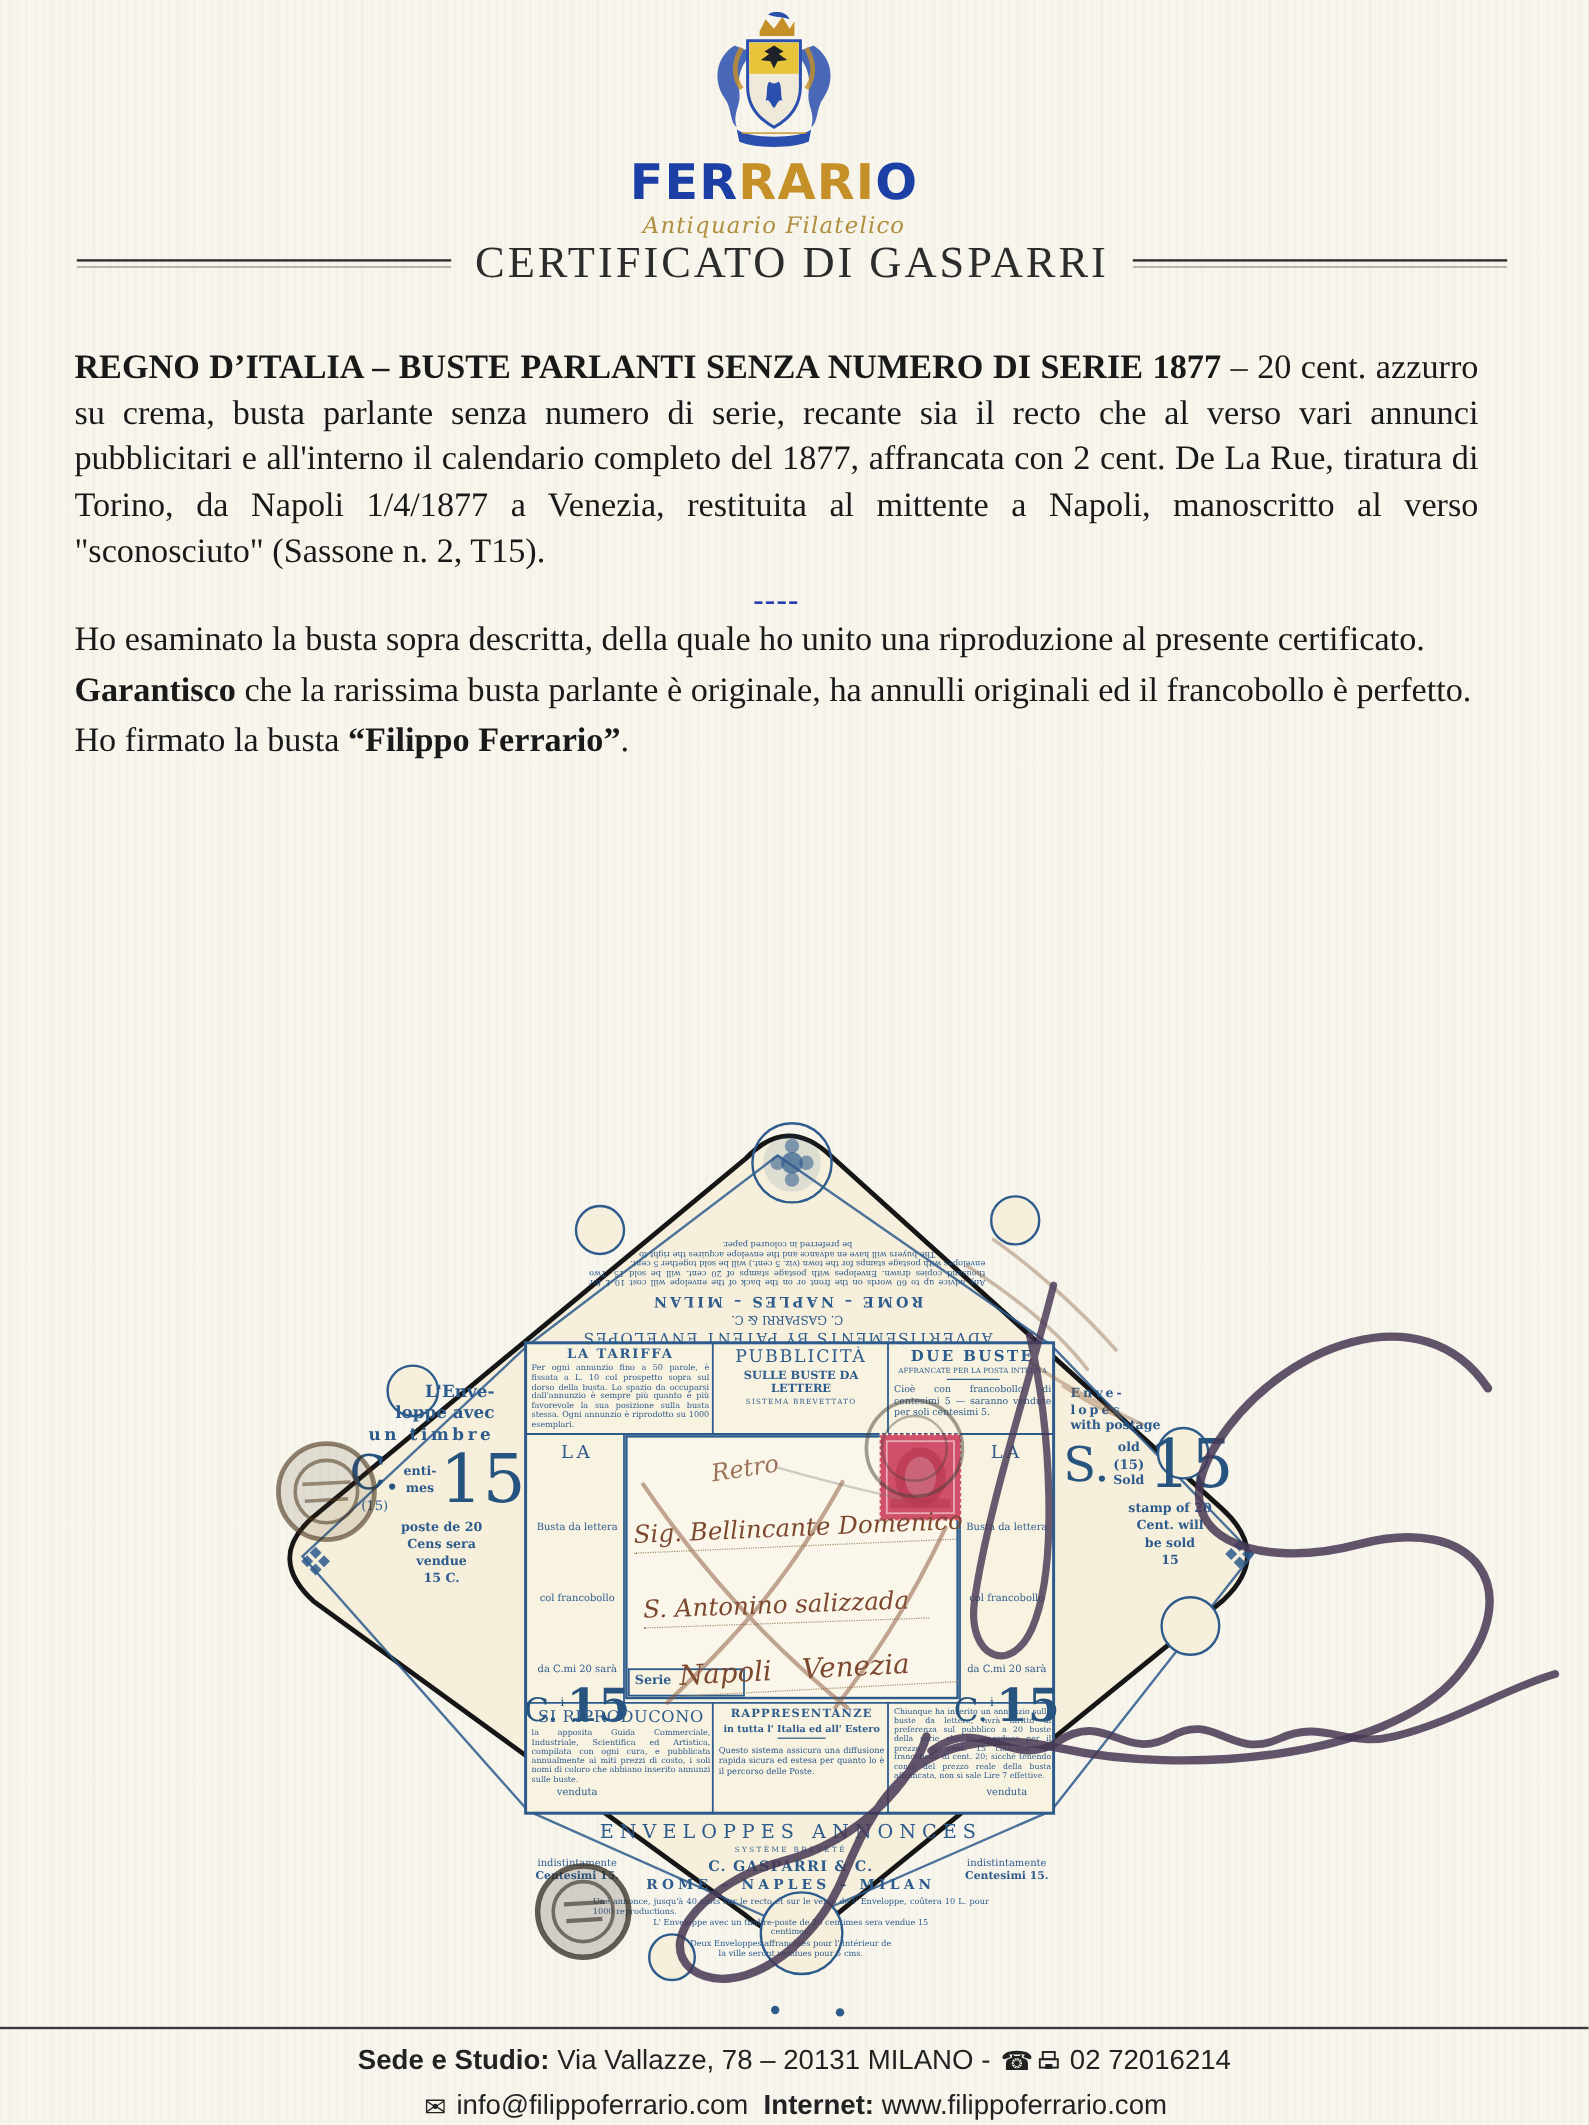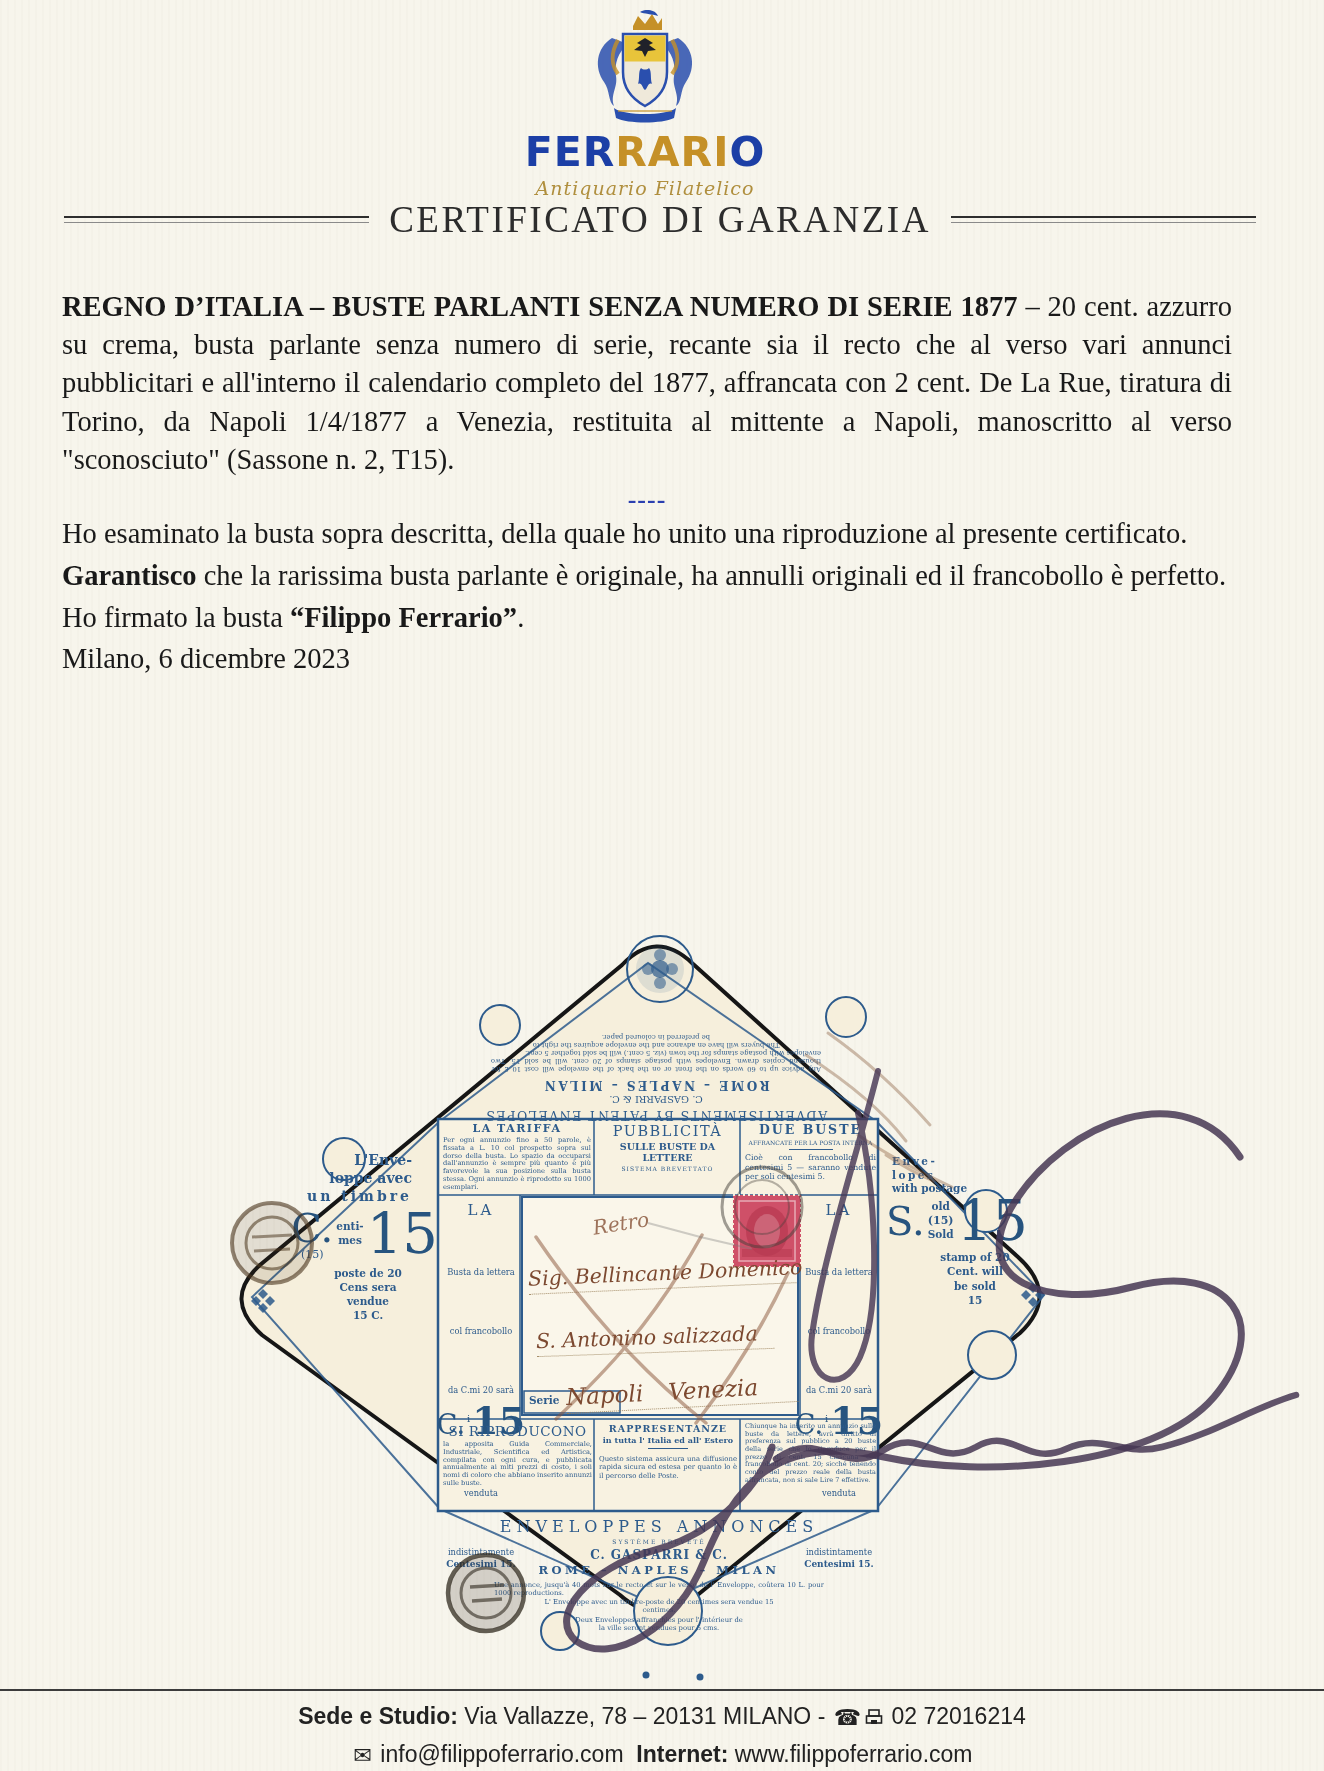--- a/index.html
+++ b/index.html
@@ -142,31 +142,30 @@
 
       <path d="M30 98 C40 106 82 106 92 98 L90 108 C78 114 44 114 32 108 Z" fill="#2a4fae"></path>
       <path d="M34 101 L88 101" stroke="#c59027" stroke-width="1.5" opacity="0.8"></path>
     </svg>
     <div class="brand"><span class="b-blue">FER</span><span class="b-gold">RARI</span><span class="b-blue">O</span></div>
     <div class="brand-sub">Antiquario Filatelico</div>
   </div>
 
   <div class="title-row">
     <div class="title-rule"></div>
-    <div class="doc-title">CERTIFICATO DI GARANZIA</div>
+    <div class="doc-title">CERTIFICATO DI GASPARRI</div>
     <div class="title-rule"></div>
   </div>
 
   <div class="body-text">
     <p class="p1"><b class="strong">REGNO D’ITALIA – BUSTE PARLANTI SENZA NUMERO DI SERIE 1877</b><span> – 20 cent. azzurro su crema, busta parlante senza numero di serie, recante sia il recto che al verso vari annunci pubblicitari e all'interno il calendario completo del 1877, affrancata con 2 cent. De La Rue, tiratura di Torino, da Napoli 1/4/1877 a Venezia, restituita al mittente a Napoli, manoscritto al verso "sconosciuto" (Sassone n. 2, T15).</span></p>
     <div class="sep">----</div>
     <p class="p2">Ho esaminato la busta sopra descritta, della quale ho unito una riproduzione al presente certificato.</p>
     <p class="p3"><b class="strong">Garantisco</b><span> che la rarissima busta parlante è originale, ha annulli originali ed il francobollo è perfetto.</span><br></p>
     <p class="p4"><span>Ho firmato la busta </span><b class="strong">“Filippo Ferrario”</b><span>.</span></p>
-    <p class="dateline">Milano, 6 dicembre 2023</p>
   </div>
 
   <div class="figure">
 
     <svg width="1324" height="800" viewBox="0 0 1324 800">
 
       <path d="M622 60 Q656 24 692 58 L1018 352 Q1060 390 1020 428 L700 688 Q658 724 620 690 L262 430 Q222 394 260 360 Z" fill="#f6efdc" stroke="#161616" stroke-width="4"></path>
 
       <g stroke="#2d5b8c" stroke-width="2" fill="none" opacity="0.85">
         <path d="M440 216 L648 58 L876 216"></path>

